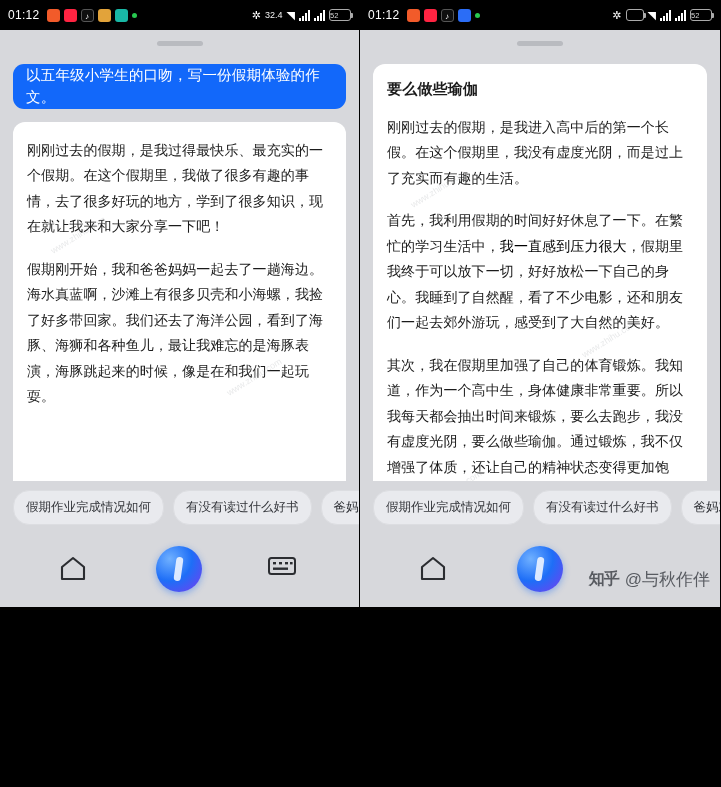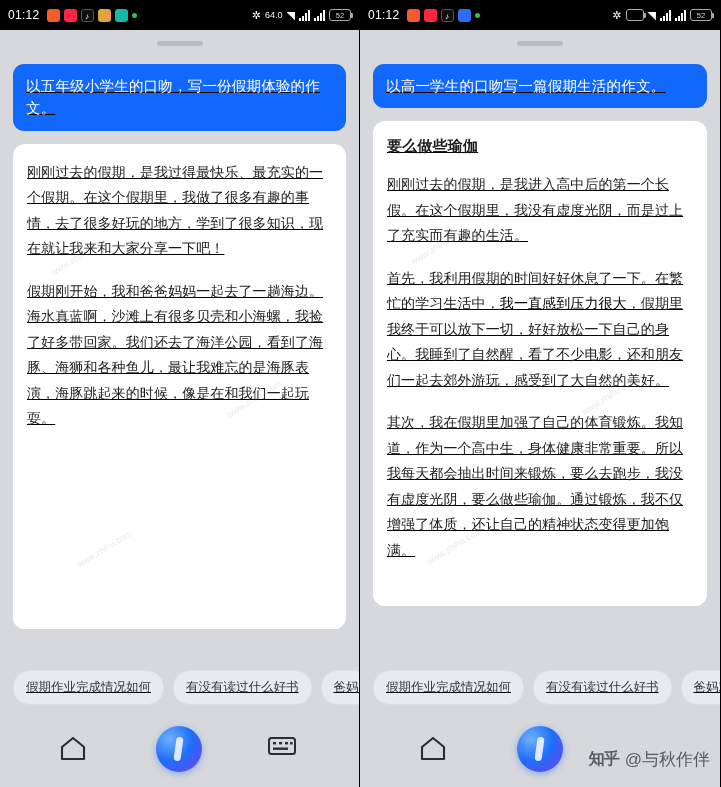--- a/index.html
+++ b/index.html
@@ -5,27 +5,26 @@
   * { box-sizing: border-box; margin: 0; padding: 0; }
   html, body {
     width: 721px; height: 787px;
     background: #000;
     font-family: "Liberation Sans", sans-serif;
     overflow: hidden;
   }
   .wrap { width: 721px; height: 787px; display: flex; background: #000; }
 
   .phone {
-    width: 360px; height: 787px;
+    width: 360px; height: 607px;
     background: #d7d8dc;
     position: relative;
     overflow: hidden;
     display: flex;
     flex-direction: column;
-    text-decoration: underline;
   }
   .phone.left { border-right: 1px solid #000; }
 
   
   .statusbar {
     height: 30px;
     background: #000;
     color: #fff;
     display: flex;
     align-items: center;
@@ -45,21 +44,21 @@
   .ic-orange { background: #f25b2a; }
   .ic-red { background: #ff2442; }
   .ic-black { background: #0f0f0f; border: 1px solid #555; }
   .ic-gold { background: #e2a33a; }
   .ic-teal { background: #19b8a6; }
   .ic-dot { width: 5px; height: 5px; border-radius: 50%; background: #28c850; }
   .sb-mini { font-size: 9px; color: #fff; opacity: .95; }
   .batt {
     width: 22px; height: 12px; border: 1px solid #aaa; border-radius: 3px;
     position: relative; font-size: 7.5px; color: #d8d8d8;
-    text-align: center; line-height: 11px;
+    text-align: left; line-height: 11px;
   }
   .batt::after {
     content: ""; position: absolute; right: -3px; top: 3px;
     width: 2px; height: 5px; background: #aaa; border-radius: 0 1px 1px 0;
   }
   .sigbars { display: inline-flex; align-items: flex-end; gap: 1px; height: 11px; }
   .sigbars i { width: 2px; background: #fff; display: block; }
   .sigbars i:nth-child(1) { height: 3px; }
   .sigbars i:nth-child(2) { height: 5px; }
   .sigbars i:nth-child(3) { height: 8px; }
@@ -75,21 +74,21 @@
   .conv {
     flex: 1 1 auto;
     padding: 8px 13px 0 13px;
     overflow: hidden;
     position: relative;
   }
   .bubble-user {
     background: #1268fa;
     color: #fff;
     border-radius: 11px;
-    padding: 11px 13px;
+    padding: 0 13px;
     font-size: 14.5px;
     line-height: 1.55;
     margin-bottom: 13px;
     letter-spacing: .2px;
   }
   .card {
     background: #fff;
     border-radius: 12px;
     padding: 16px 14px 8px 14px;
     color: #1b1b1b;
@@ -195,21 +194,21 @@
         <span class="appicon ic-orange"></span>
         <span class="appicon ic-red"></span>
         <span class="appicon ic-black">♪</span>
         <span class="appicon ic-gold"></span>
         <span class="appicon ic-teal"></span>
         <span class="ic-dot"></span>
       </span>
       <span class="sb-spacer"></span>
       <span class="sb-icons-right">
         <span class="bt">✲</span>
-        <span class="sb-mini">64.0</span>
+        <span class="sb-mini">32.4</span>
         <span class="wifi">◥</span>
         <span class="sigbars">
             <i></i>
             <i></i>
             <i></i>
             <i></i>
           </span>
         <span class="sigbars">
             <i></i>
             <i></i>
@@ -294,21 +293,20 @@
           </span>
         <span class="batt">52</span>
       </span>
     </div>
 
     <div class="pillrow">
       <div class="pill"></div>
     </div>
 
     <div class="conv">
-      <div class="bubble-user">以高一学生的口吻写一篇假期生活的作文。</div>
 
       <div class="card">
         <span class="wm" style="left:34px; top:120px;">www.zhihu.com</span>
         <span class="wm" style="left:205px; top:270px;">www.zhihu.com</span>
         <span class="wm" style="left:50px; top:420px;">www.zhihu.com</span>
 
         <h3>要么做些瑜伽</h3>
         <p>刚刚过去的假期，是我进入高中后的第一个长假。在这个假期里，我没有虚度光阴，而是过上了充实而有趣的生活。</p>
         <p>首先，我利用假期的时间好好休息了一下。在繁忙的学习生活中，<span class="lnk">我一直感到压力很大</span>，假期里我终于可以放下一切，好好放松一下自己的身心。我睡到了自然醒，看了不少电影，还和朋友们一起去郊外游玩，感受到了大自然的美好。</p>
         <p>其次，我在假期里加强了自己的体育锻炼。我知道，作为一个高中生，身体健康非常重要。所以我每天都会抽出时间来锻炼，要么去跑步，我没有虚度光阴，要么做些瑜伽。通过锻炼，我不仅增强了体质，还让自己的精神状态变得更加饱满。</p>

